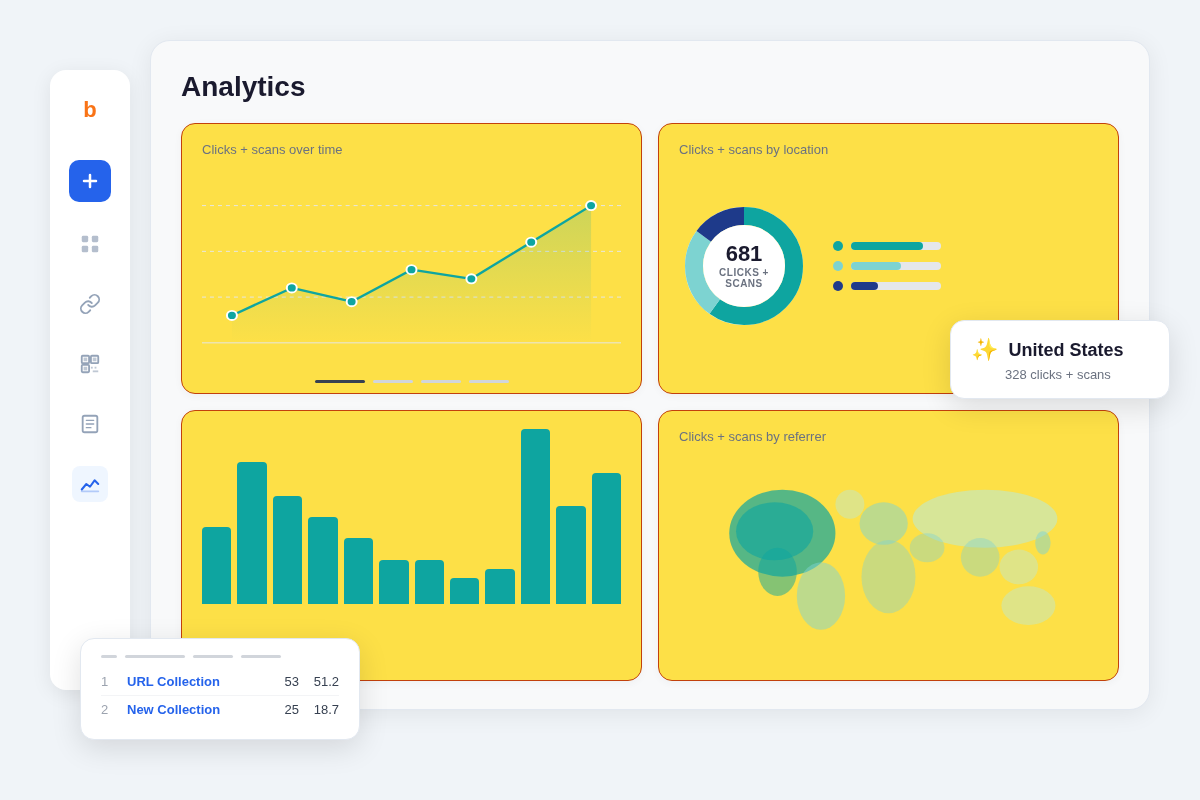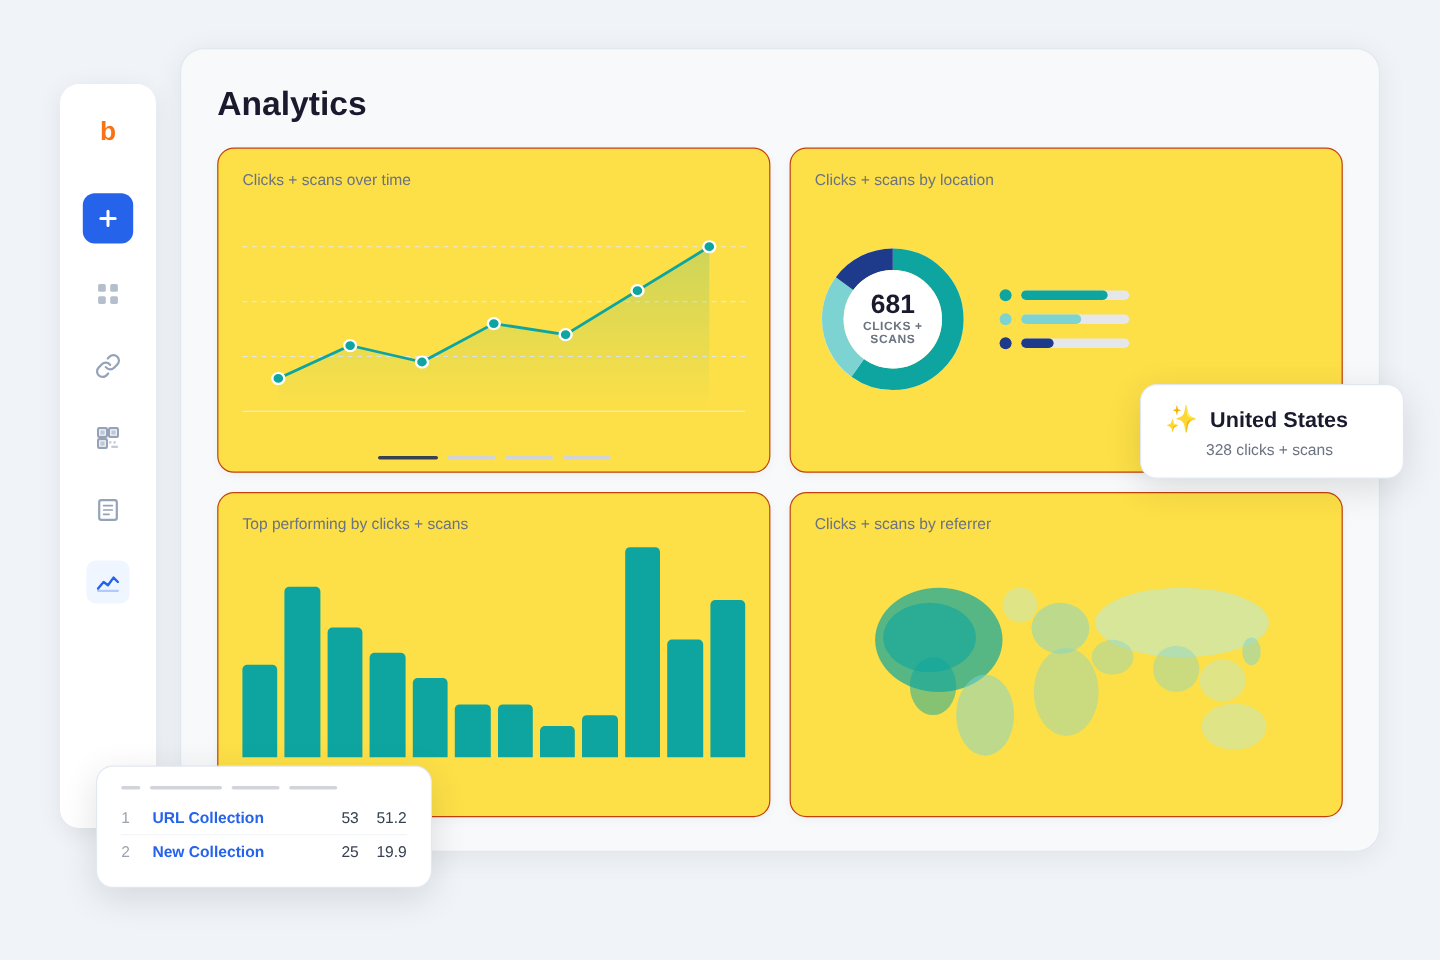--- a/index.html
+++ b/index.html
@@ -480,21 +480,20 @@
               <div class="legend-dot" style="background:#1e3a8a;"></div>
               <div class="legend-bar" style="width:90px;">
                 <div class="legend-bar-fill" style="width:30%;background:#1e3a8a;"></div>
               </div>
             </div>
           </div>
         </div>
       </div>
 
       <div class="chart-card">
-        <div class="chart-card-title">Top performing by clicks + scans</div>
         <div class="bar-chart-area">
           <div class="bar-item" style="height:44%;"></div>
           <div class="bar-item" style="height:81%;"></div>
           <div class="bar-item" style="height:62%;"></div>
           <div class="bar-item" style="height:50%;"></div>
           <div class="bar-item" style="height:38%;"></div>
           <div class="bar-item" style="height:25%;"></div>
           <div class="bar-item" style="height:25%;"></div>
           <div class="bar-item" style="height:15%;"></div>
           <div class="bar-item" style="height:20%;"></div>
@@ -561,17 +560,17 @@
       <span class="table-num">1</span>
       <span class="table-link">URL Collection</span>
       <span class="table-val">53</span>
       <span class="table-val">51.2</span>
     </div>
 
     <div class="table-row">
       <span class="table-num">2</span>
       <span class="table-link">New Collection</span>
       <span class="table-val">25</span>
-      <span class="table-val">19.9</span>
+      <span class="table-val">18.7</span>
     </div>
   </div>
 
 </div>
 
 </body></html>

